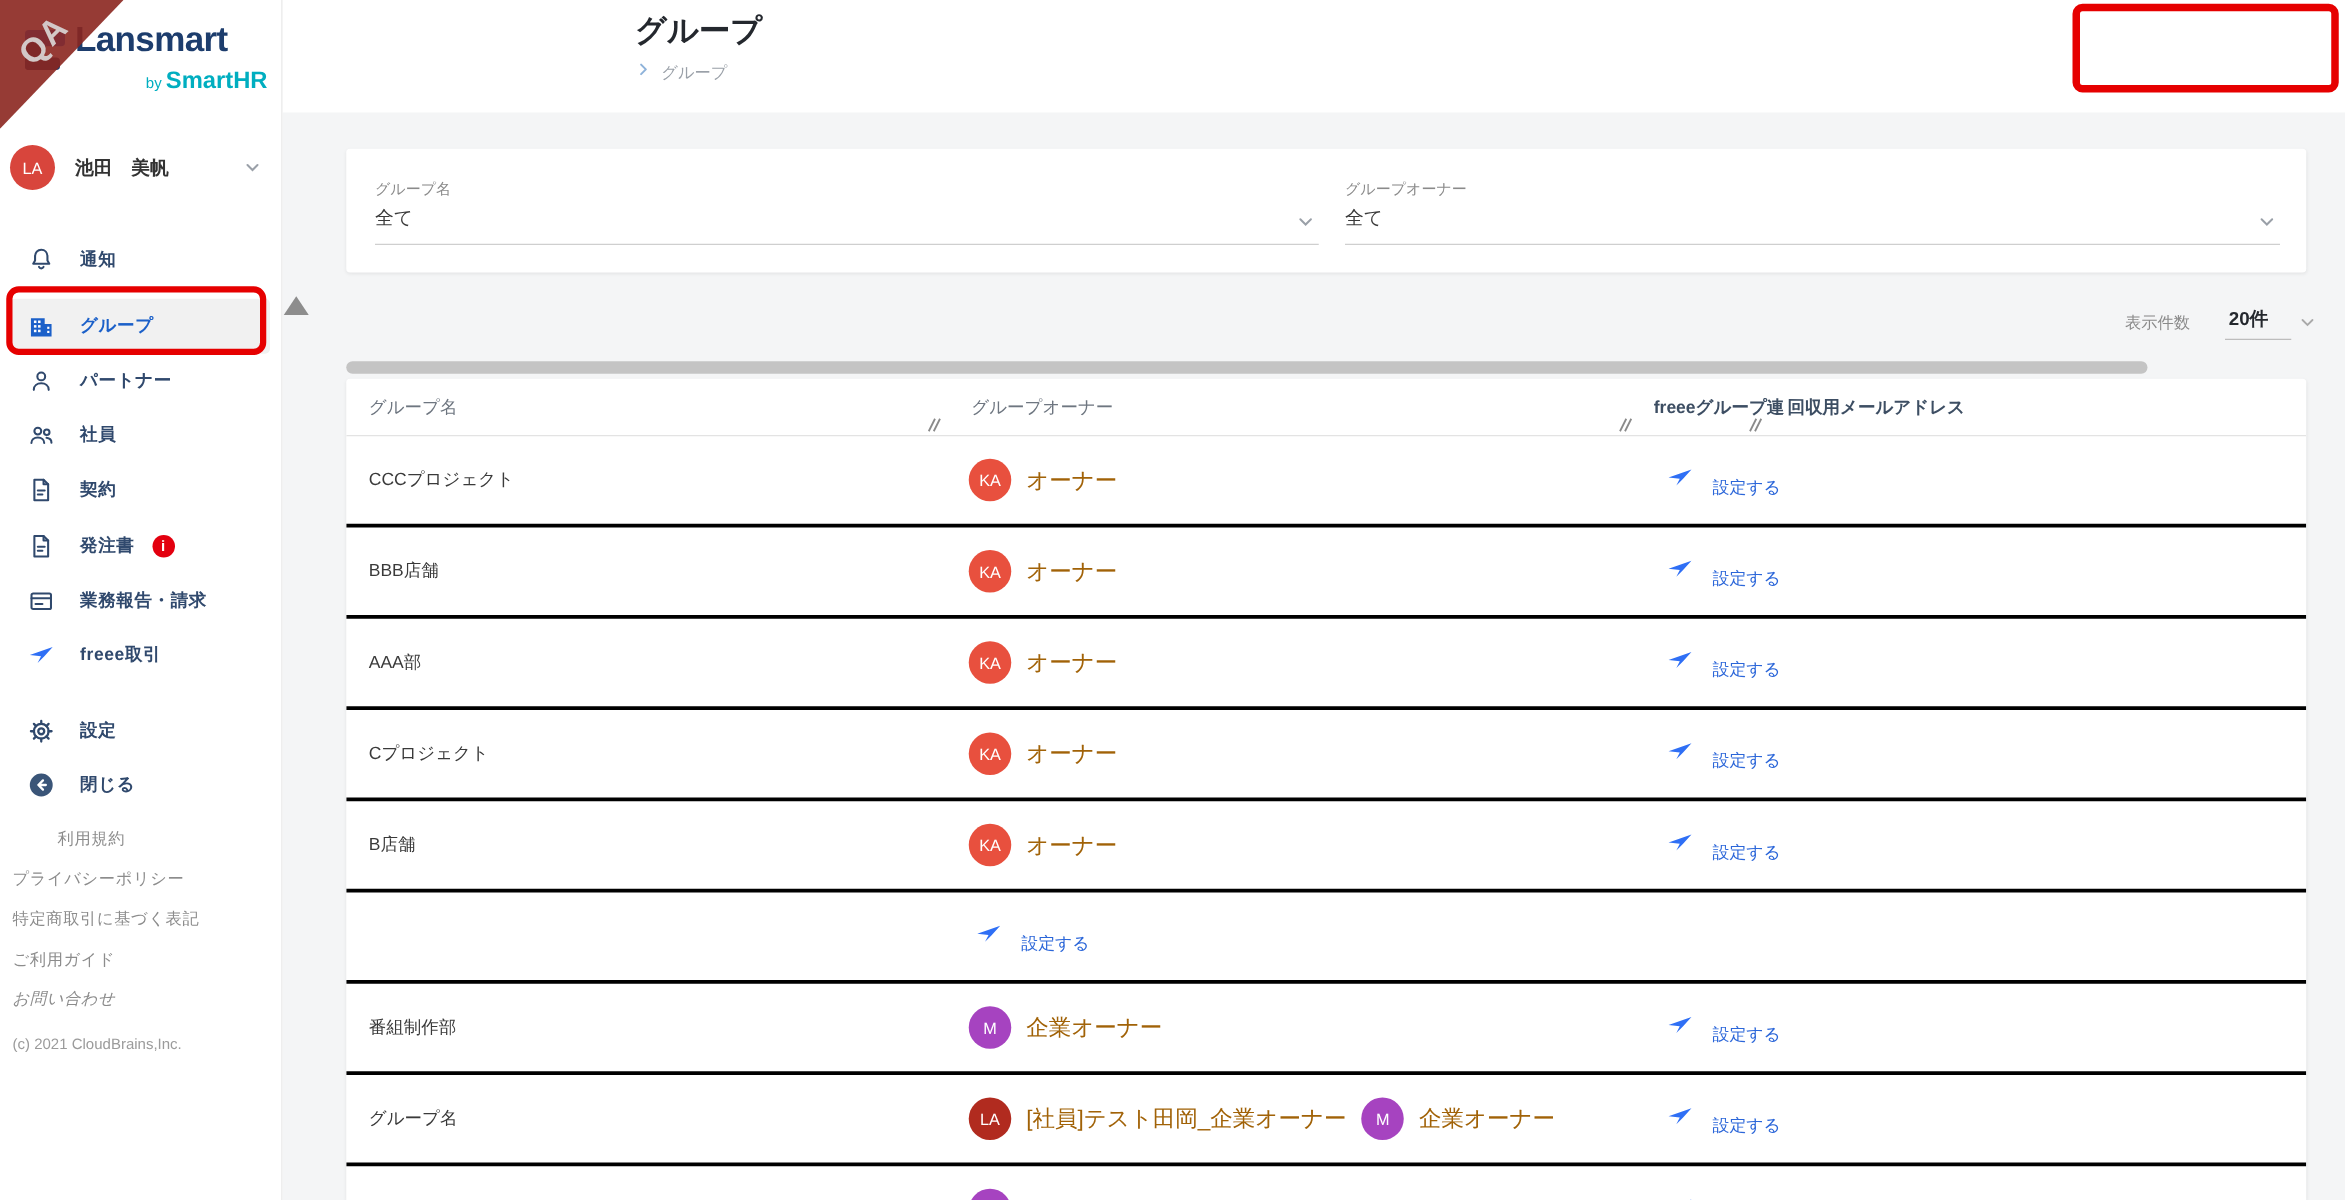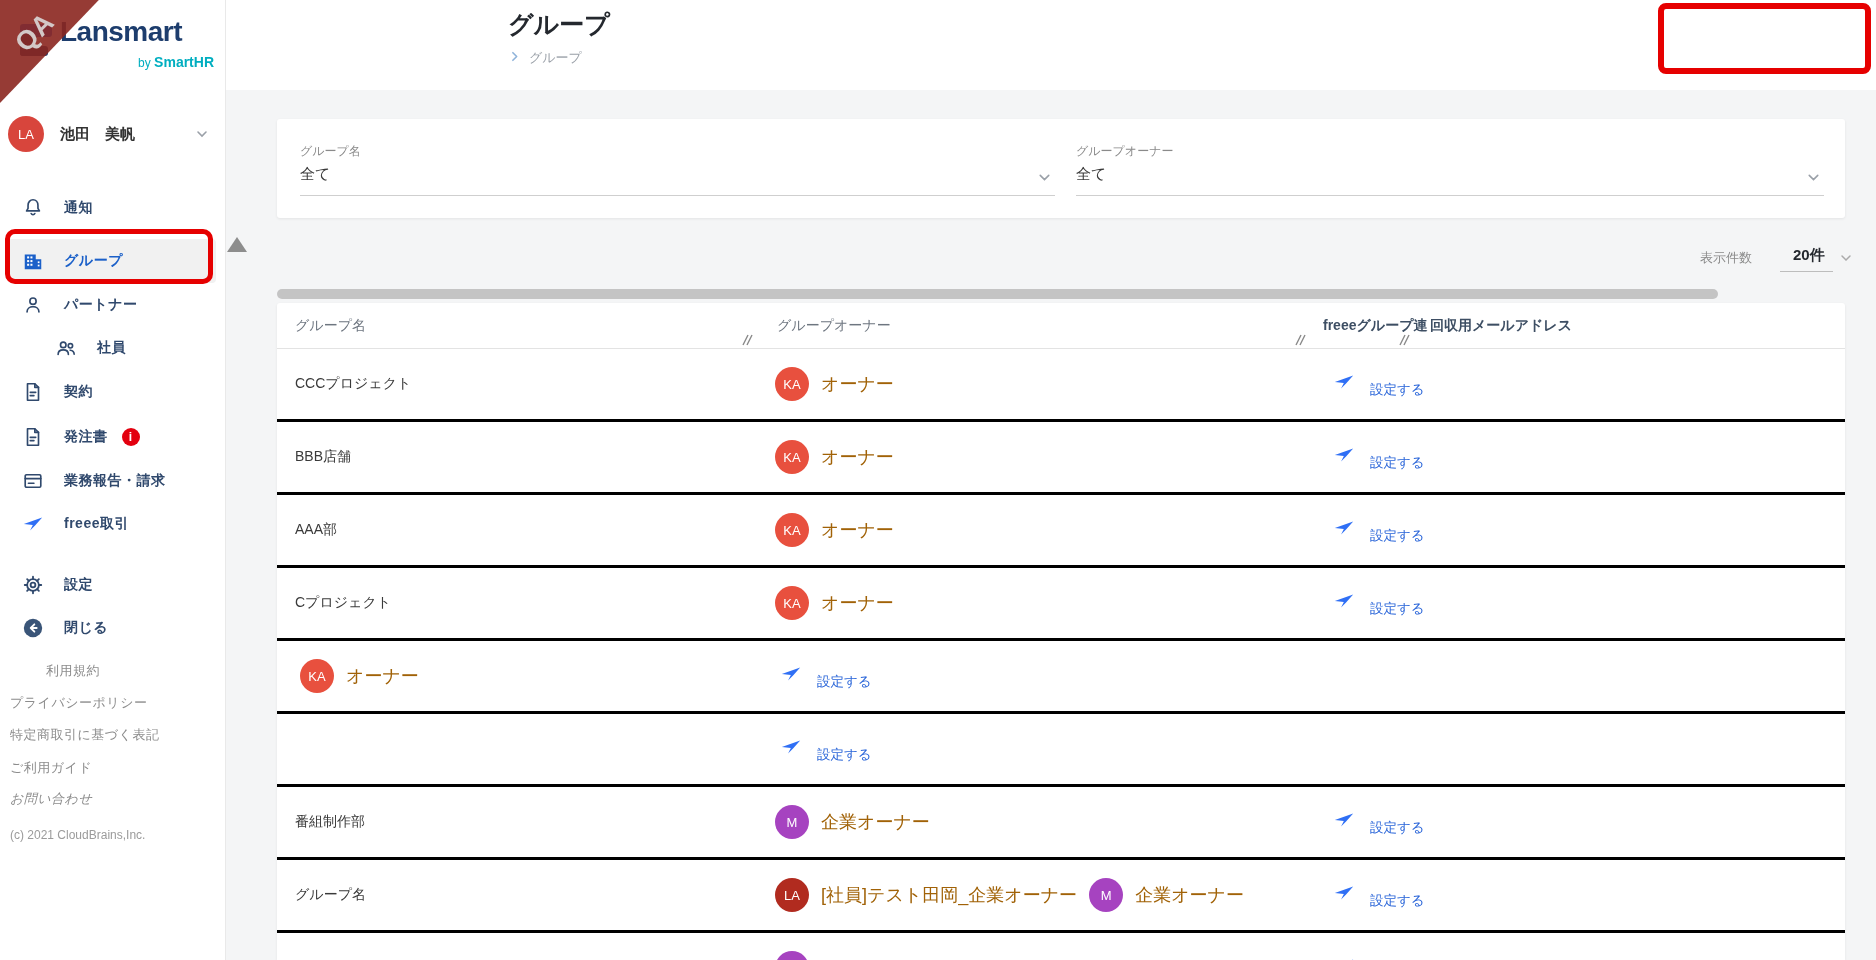--- a/index.html
+++ b/index.html
@@ -5,21 +5,21 @@
   html,body{margin:0;padding:0;background:#fff;}
   *{box-sizing:border-box;font-family:"Liberation Sans","DejaVu Sans",sans-serif;}
   #app{position:relative;width:1876px;height:960px;overflow:hidden;background:#fff;}
 
   
   #sidebar{position:absolute;left:0;top:0;width:226px;height:960px;background:#fff;border-right:1px solid #e9e9e9;z-index:5;}
   #logo{position:absolute;left:16px;top:14px;width:200px;height:62px;}
   #logo-mark{position:absolute;left:2px;top:8px;width:36px;height:36px;}
   #logo-text{position:absolute;left:44px;top:2px;font-size:28px;font-weight:700;letter-spacing:-0.5px;color:#1d3d6d;}
   #logo-byline{position:absolute;right:2px;top:40px;font-size:12px;color:#00aec0;}
-  #logo-byline b{font-size:14px;font-weight:700;color:#00aec0;}
+  #logo-byline b{font-size:19px;font-weight:700;color:#00aec0;}
 
   #qa-ribbon{position:absolute;left:0;top:0;width:104px;height:104px;background:rgba(139,38,31,0.9);
     clip-path:polygon(0 0,95% 0,0 99%);z-index:9;}
   #qa-ribbon span{position:absolute;left:4px;top:17px;width:62px;text-align:center;
     transform:rotate(-45deg);font-size:27px;font-weight:700;color:#d3c8c7;letter-spacing:1px;}
 
   #user-row{position:absolute;left:6px;top:112px;width:212px;height:44px;display:flex;align-items:center;cursor:pointer;}
   #user-avatar{width:36px;height:36px;border-radius:50%;background:#d8453c;color:#fff;font-size:13px;
     display:flex;align-items:center;justify-content:center;margin-left:2px;}
   #user-name{margin-left:16px;font-size:15px;font-weight:600;color:#333;}
@@ -56,21 +56,21 @@
   #filter-group-name{left:23px;width:755px;}
   #filter-group-owner{left:799px;width:748px;}
   .filter-label{position:absolute;left:0;top:0;font-size:12px;color:#8a8a8a;}
   .filter-value{position:absolute;left:0;top:22px;font-size:15px;color:#3a3a3a;}
   .filter-underline{position:absolute;left:0;right:0;top:52px;border-bottom:1px solid #cfcfcf;}
   .filter-chevron{position:absolute;right:2px;top:26px;}
 
   
   #per-page{position:absolute;left:1700px;top:242px;width:160px;height:36px;}
   #per-page-label{position:absolute;left:0;top:7px;font-size:13px;color:#8a8a8a;}
-  #per-page-value{position:absolute;left:93px;top:4px;font-size:15px;font-weight:700;color:#24282e;cursor:pointer;}
+  #per-page-value{position:absolute;left:83px;top:4px;font-size:15px;font-weight:700;color:#24282e;cursor:pointer;}
   #per-page-underline{position:absolute;left:80px;top:29px;width:53px;border-bottom:1px solid #bdbdbd;}
   #per-page-chevron{position:absolute;left:138px;top:8px;cursor:pointer;}
 
   #hscrollbar{position:absolute;left:277px;top:289px;width:1441px;height:10px;border-radius:5px;background:#c4c4c4;cursor:grab;}
 
   
   #table-card{position:absolute;left:277px;top:303px;width:1568px;height:657px;background:#fff;border-radius:3px 3px 0 0;
     box-shadow:0 1px 3px rgba(0,0,0,0.07);overflow:hidden;}
   #table-head{position:relative;display:grid;grid-template-columns:475px 553px 104px 1fr;height:46px;align-items:center;border-bottom:1px solid #e3e3e3;}
   .hcell{font-size:14px;white-space:nowrap;}
@@ -152,21 +152,21 @@
         </div>
         <div class="nav-item" style="top: 283px;">
           <span class="nicon">
             <svg width="22" height="22" viewBox="0 0 24 24" fill="none" stroke="#30496d" stroke-width="1.8" stroke-linecap="round" stroke-linejoin="round">
               <circle cx="12" cy="7.8" r="3.4"></circle>
               <path d="M5.5 19.5c0-3.6 2.9-5.7 6.5-5.7s6.5 2.1 6.5 5.7"></path>
             </svg>
           </span>
           <span class="nlabel">パートナー</span>
         </div>
-        <div class="nav-item" style="top: 326px; margin-left: 33px;">
+        <div class="nav-item" style="top: 326px;">
           <span class="nicon">
             <svg width="22" height="22" viewBox="0 0 24 24" fill="none" stroke="#30496d" stroke-width="1.8" stroke-linecap="round" stroke-linejoin="round">
               <circle cx="9" cy="8.6" r="3"></circle>
               <path d="M3.4 19c0-3 2.4-4.9 5.6-4.9s5.6 1.9 5.6 4.9"></path>
               <circle cx="16.8" cy="9.6" r="2.4"></circle>
               <path d="M16.6 14.4c2.6.3 4.3 1.9 4.3 4.3"></path>
             </svg>
           </span>
           <span class="nlabel">社員</span>
         </div>
@@ -370,20 +370,21 @@
           </div>
           <div class="cell-freee">
             <span><svg width="22" height="22" viewBox="0 0 24 24">
                 <path d="M22 5 L2 12 L11.8 13 L8.8 19 L14.5 13.3 Z" fill="#2f6ff5"></path>
               </svg></span>
             <span class="freee-link">設定する</span>
           </div>
           <div class="cell-mail"></div>
         </div>
         <div class="t-row">
+          <div class="cell-name">B店舗</div>
           <div class="cell-owner">
             <span class="owner-avatar" style="background: rgb(232, 80, 62);">KA</span>
             <span class="owner-name">オーナー</span>
           </div>
           <div class="cell-freee">
             <span><svg width="22" height="22" viewBox="0 0 24 24">
                 <path d="M22 5 L2 12 L11.8 13 L8.8 19 L14.5 13.3 Z" fill="#2f6ff5"></path>
               </svg></span>
             <span class="freee-link">設定する</span>
           </div>

